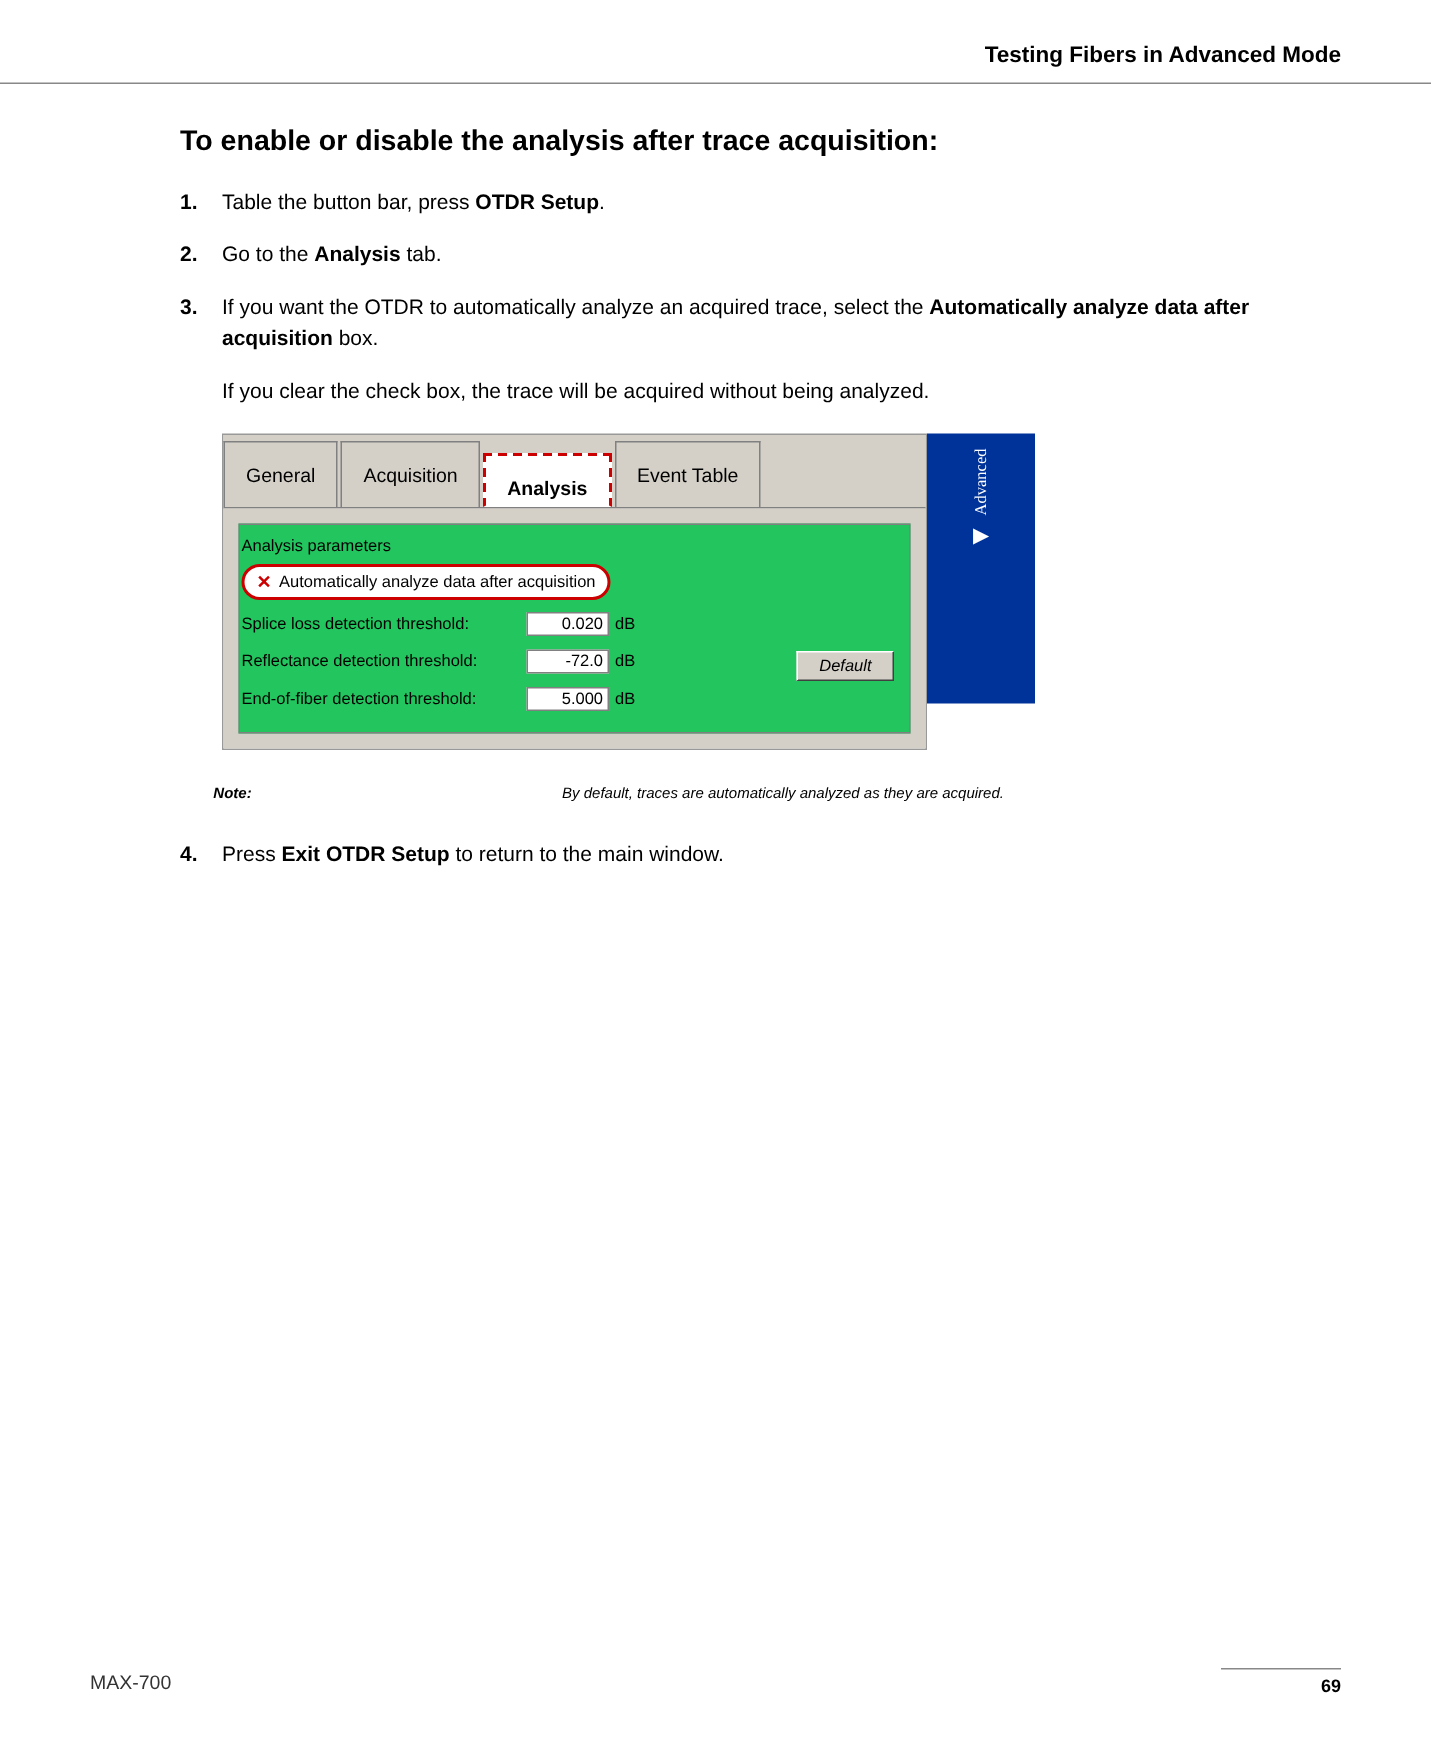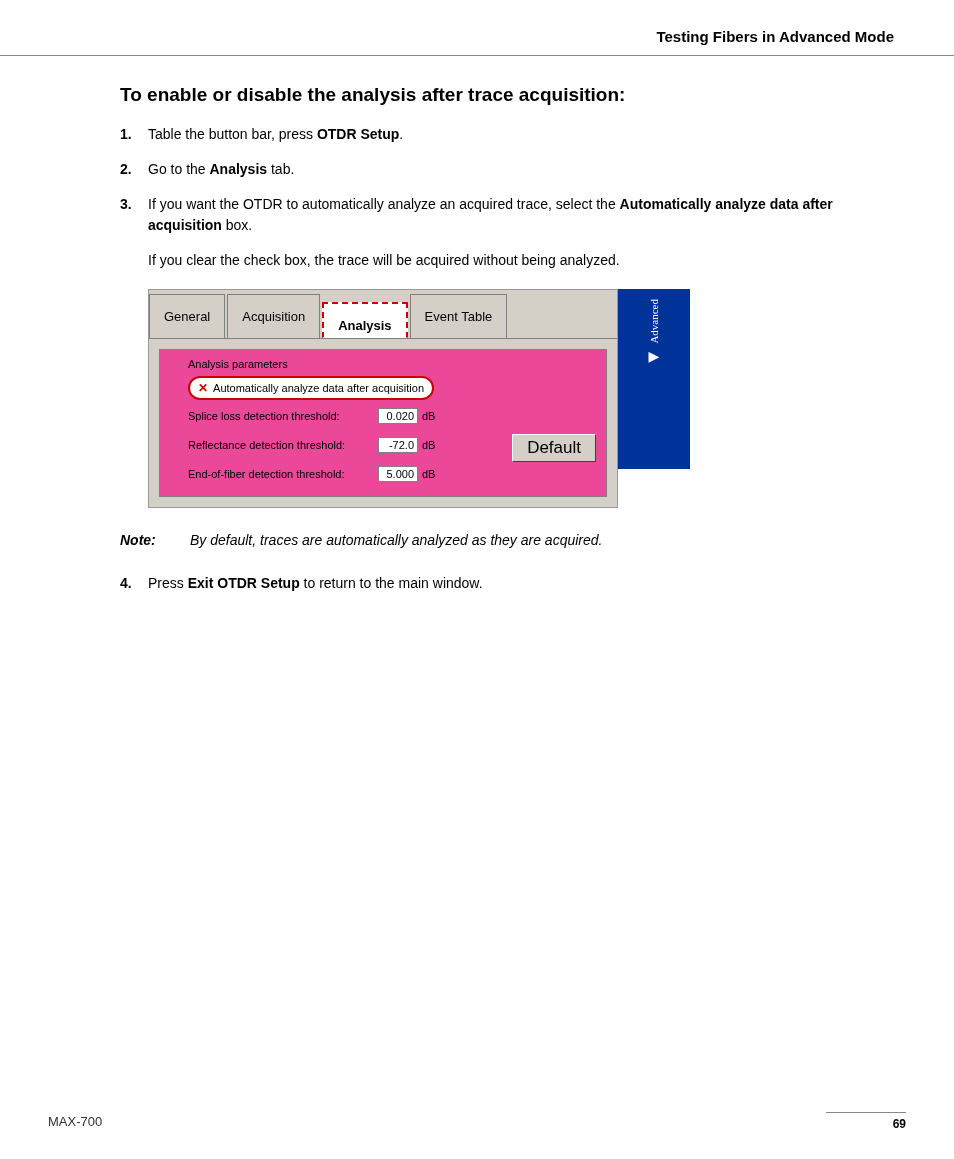--- a/index.html
+++ b/index.html
@@ -134,22 +134,22 @@
       border-bottom: 1px solid #fff;
     }
 
     .dialog-body {
       padding: 10px;
       background: #d4d0c8;
     }
 
     .analysis-params-group {
       border: 1px solid #808080;
-      background: #ec4899;
-      padding: 8px 10px 10px 28px;
+      background: #22c55e;
+      padding: 8px 10px 10px 1px;
     }
     .analysis-params-title {
       font-size: 11px;
       margin-bottom: 6px;
       color: #000;
     }
 
     .checkbox-row {
       display: flex;
       align-items: center;
@@ -177,45 +177,46 @@
       margin-bottom: 4px;
       font-size: 11px;
     }
     .threshold-label {
       width: 190px;
       color: #000;
     }
     .threshold-value {
       background: #fff;
       border: 1px solid #808080;
-      width: 40px;
+      width: 55px;
       padding: 1px 3px;
       font-size: 11px;
       text-align: right;
     }
     .threshold-unit {
       margin-left: 4px;
       font-size: 11px;
     }
 
     .default-btn-area {
       display: flex;
       justify-content: flex-end;
       margin-top: 6px;
     }
     .default-btn {
       background: #d4d0c8;
       border: 1px solid #808080;
       padding: 3px 14px;
-      font-size: 17px;
+      font-size: 11px;
       cursor: pointer;
       border-top: 1px solid #fff;
       border-left: 1px solid #fff;
       border-right: 1px solid #404040;
       border-bottom: 1px solid #404040;
+      font-style: italic;
     }
 
     
     .advanced-panel {
       width: 72px;
       background: #003399;
       display: flex;
       flex-direction: column;
       align-items: center;
       padding: 4px 2px;
@@ -235,22 +236,23 @@
       font-size: 14px;
       margin-top: 4px;
     }
 
     
     .note-block {
       display: flex;
       align-items: flex-start;
       margin: 22px 0 22px 0;
       font-family: Arial, sans-serif;
-      font-size: 14px;
+      font-size: 10px;
       line-height: 1.5;
+      text-align: center;
     }
     .note-label {
       font-weight: bold;
       font-style: italic;
       min-width: 70px;
       font-family: Arial, sans-serif;
     }
     .note-text {
       font-style: italic;
       flex: 1;
@@ -258,21 +260,21 @@
 
     
     .footer {
       position: absolute;
       bottom: 28px;
       left: 0;
       right: 0;
       display: flex;
       justify-content: space-between;
       align-items: center;
-      padding: 0 48px;
+      padding: 0 60px;
     }
     .footer-left {
       font-family: Arial, sans-serif;
       font-size: 13px;
       color: #333;
     }
     .footer-right {
       display: flex;
       flex-direction: column;
       align-items: flex-end;

